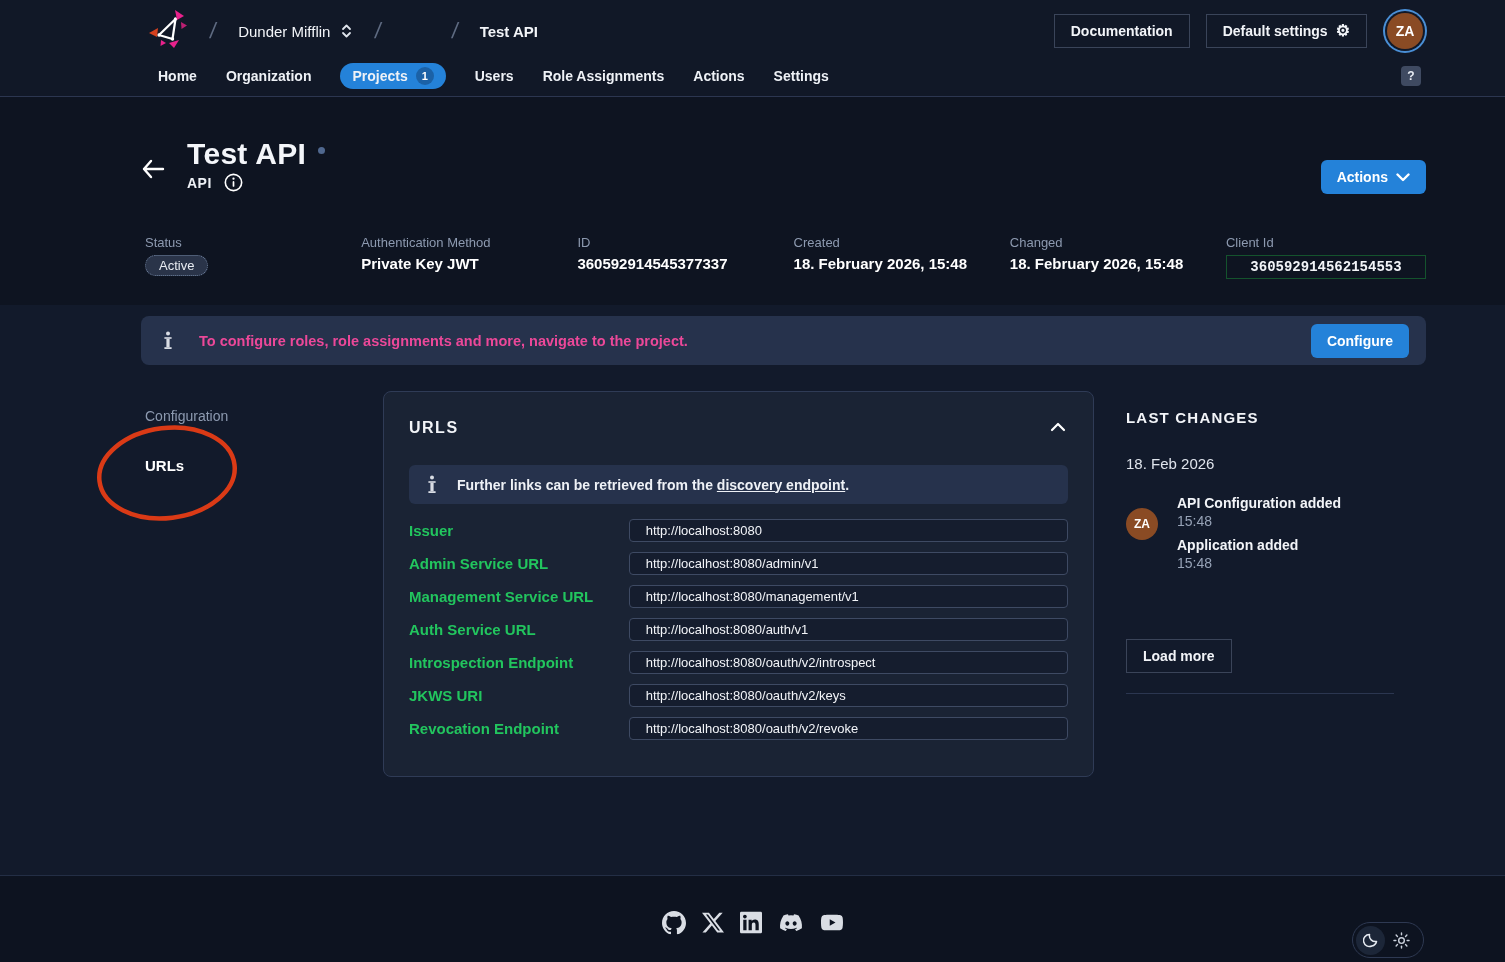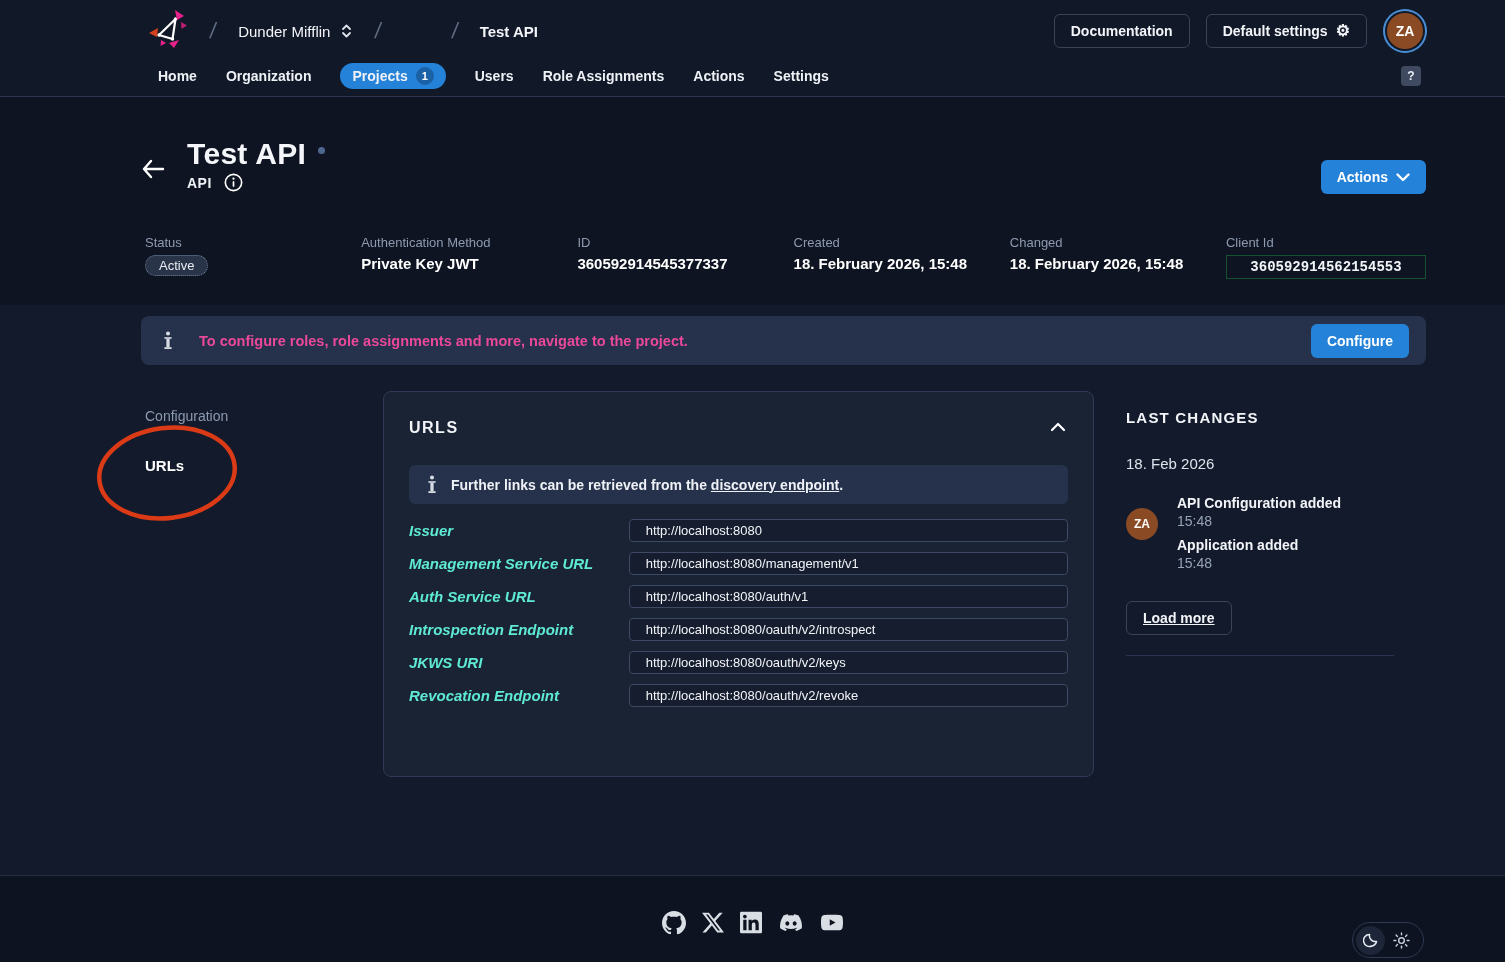--- a/index.html
+++ b/index.html
@@ -19,21 +19,21 @@
   .crumbs { display:flex; align-items:center; gap:14px; }
   .logo { width:40px; height:40px; }
   .crumb-sep { color:#5f6b82; font-size:22px; font-weight:300; transform:skewX(-8deg); padding:0 8px; }
   .org-name { font-size:15px; font-weight:400; color:#f2f4f8; }
   .org-switch { display:flex; align-items:center; gap:10px; cursor:pointer; }
   .crumb-page { font-size:15px; font-weight:700; color:#f2f4f8; }
   .crumb-gap { width:26px; }
   .topbar-right { margin-left:auto; display:flex; align-items:center; gap:16px; }
   .ghost-btn {
     background:transparent; border:1px solid #3a4459; color:#f2f4f8;
-    border-radius:6px; padding:8px 16px; font-size:14px; font-weight:700;
+    border-radius:0; padding:8px 16px; font-size:14px; font-weight:700;
     font-family:inherit; cursor:pointer; display:flex; align-items:center; gap:8px;
   }
   .gear { font-size:16px; line-height:1; }
   .avatar {
     width:36px; height:36px; border-radius:50%;
     background:#8a4b24; color:#fff; font-weight:700; font-size:14px;
     display:flex; align-items:center; justify-content:center;
     box-shadow:0 0 0 2px #111827, 0 0 0 4px #4a8fd6; cursor:pointer;
     margin-left:4px;
   }
@@ -108,46 +108,46 @@
   
   .card {
     background:#1a2334; border:1px solid #2f3b56; border-radius:8px;
     height:386px; padding:26px 25px 0 25px;
   }
   .card-head { display:flex; align-items:center; justify-content:space-between; }
   .card-title { font-size:16px; font-weight:700; letter-spacing:1.5px; color:#f2f4f8; }
   .collapse-btn { background:none; border:none; cursor:pointer; padding:2px; }
   .card-banner {
     margin-top:28px; height:39px; background:#26324c; border-radius:6px;
-    display:flex; align-items:center; padding:0 18px; gap:14px;
+    display:flex; align-items:center; padding:0 18px; gap:20px;
   }
   .card-banner-text { font-size:14px; font-weight:700; color:#eef1f6; }
   .card-banner-text a { color:#eef1f6; }
   .form { margin-top:15px; }
   .form-row { display:flex; align-items:center; height:22px; margin-bottom:11px; }
-  .form-label { width:220px; font-size:15px; font-weight:700; color:#5eead4;font-style:italic; }
+  .form-label { width:220px; font-size:15px; font-weight:700; color:#22c55e; }
   .form-input {
     width:440px; height:23px; background:#151d2e; border:1px solid #3e4a63;
     border-radius:4px; color:#f2f4f8; font-size:13px; font-family:inherit;
     padding:0 16px; outline:none;
   }
   
   .rightpanel { padding-top:18px; }
   .rp-title { font-size:15px; font-weight:700; letter-spacing:1.2px; color:#f2f4f8; }
   .rp-date { font-size:15px; color:#dfe4ec; margin-top:29px; }
   .rp-group { display:flex; gap:19px; margin-top:23px; }
   .rp-avatar {
     width:32px; height:32px; border-radius:50%; flex:none; margin-top:13px;
     background:#8a4b24; color:#fff; font-weight:700; font-size:12px;
     display:flex; align-items:center; justify-content:center;
   }
   .rp-entry { margin-bottom:8px; }
   .rp-entry-title { font-size:14px; font-weight:700; color:#f2f4f8; }
   .rp-entry-time { font-size:14px; color:#97a3b7; margin-top:2px; }
-  .loadmore { margin-top:22px;text-decoration:underline; }
+  .loadmore { margin-top:60px; }
   .rp-divider { border:none; border-top:1px solid #2b3650; margin-top:20px; }
   
   .footer {
     position:absolute; left:0; right:0; bottom:0; height:87px;
     background:#0d1320; border-top:1px solid #232e45;
   }
   .socials {
     position:absolute; left:50%; top:50%; transform:translate(-50%,-35%);
     display:flex; align-items:center; gap:16px;
   }
@@ -317,20 +317,24 @@
           <rect x="1.4" y="6.2" width="7.2" height="1.6" fill="#d9dde4"></rect>
           <rect x="3.4" y="7.8" width="3.2" height="8.4" fill="#d9dde4"></rect>
           <rect x="1.4" y="16.2" width="7.2" height="1.8" fill="#d9dde4"></rect>
         </svg>
         <span class="card-banner-text"><span>Further links can be retrieved from the </span><a href="#">discovery endpoint</a><span>.</span></span>
       </div>
       <div class="form">
         <div class="form-row">
           <label class="form-label">Issuer</label>
           <input class="form-input" value="http://localhost:8080" style="">
+        </div>
+        <div class="form-row">
+          <label class="form-label">Admin Service URL</label>
+          <input class="form-input" value="http://localhost:8080/admin/v1" style="">
         </div>
         <div class="form-row">
           <label class="form-label">Management Service URL</label>
           <input class="form-input" value="http://localhost:8080/management/v1" style="">
         </div>
         <div class="form-row">
           <label class="form-label">Auth Service URL</label>
           <input class="form-input" value="http://localhost:8080/auth/v1" style="">
         </div>
         <div class="form-row">

